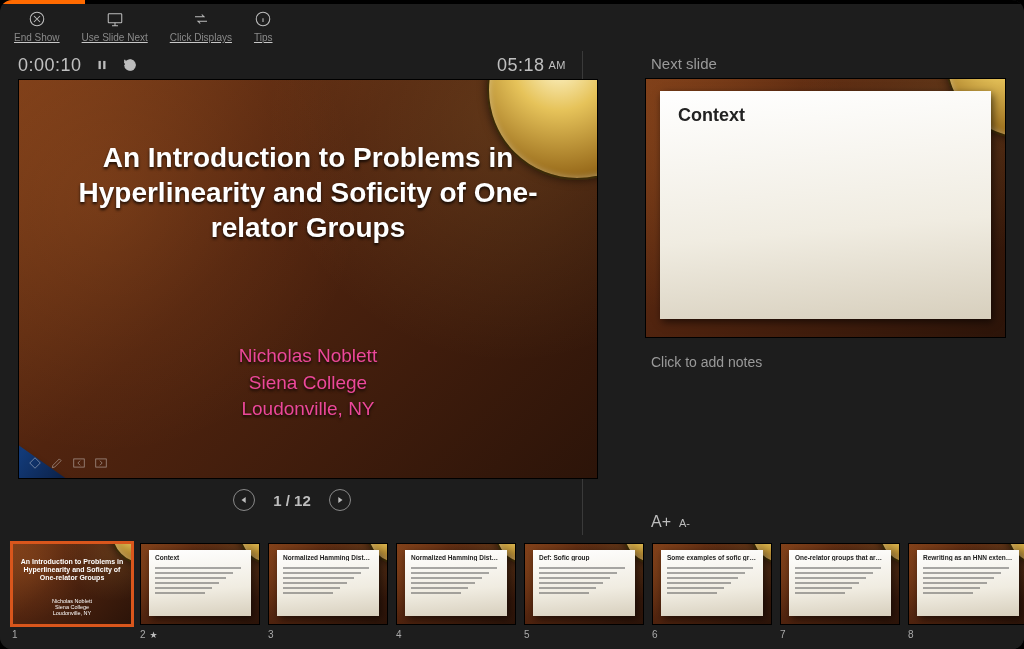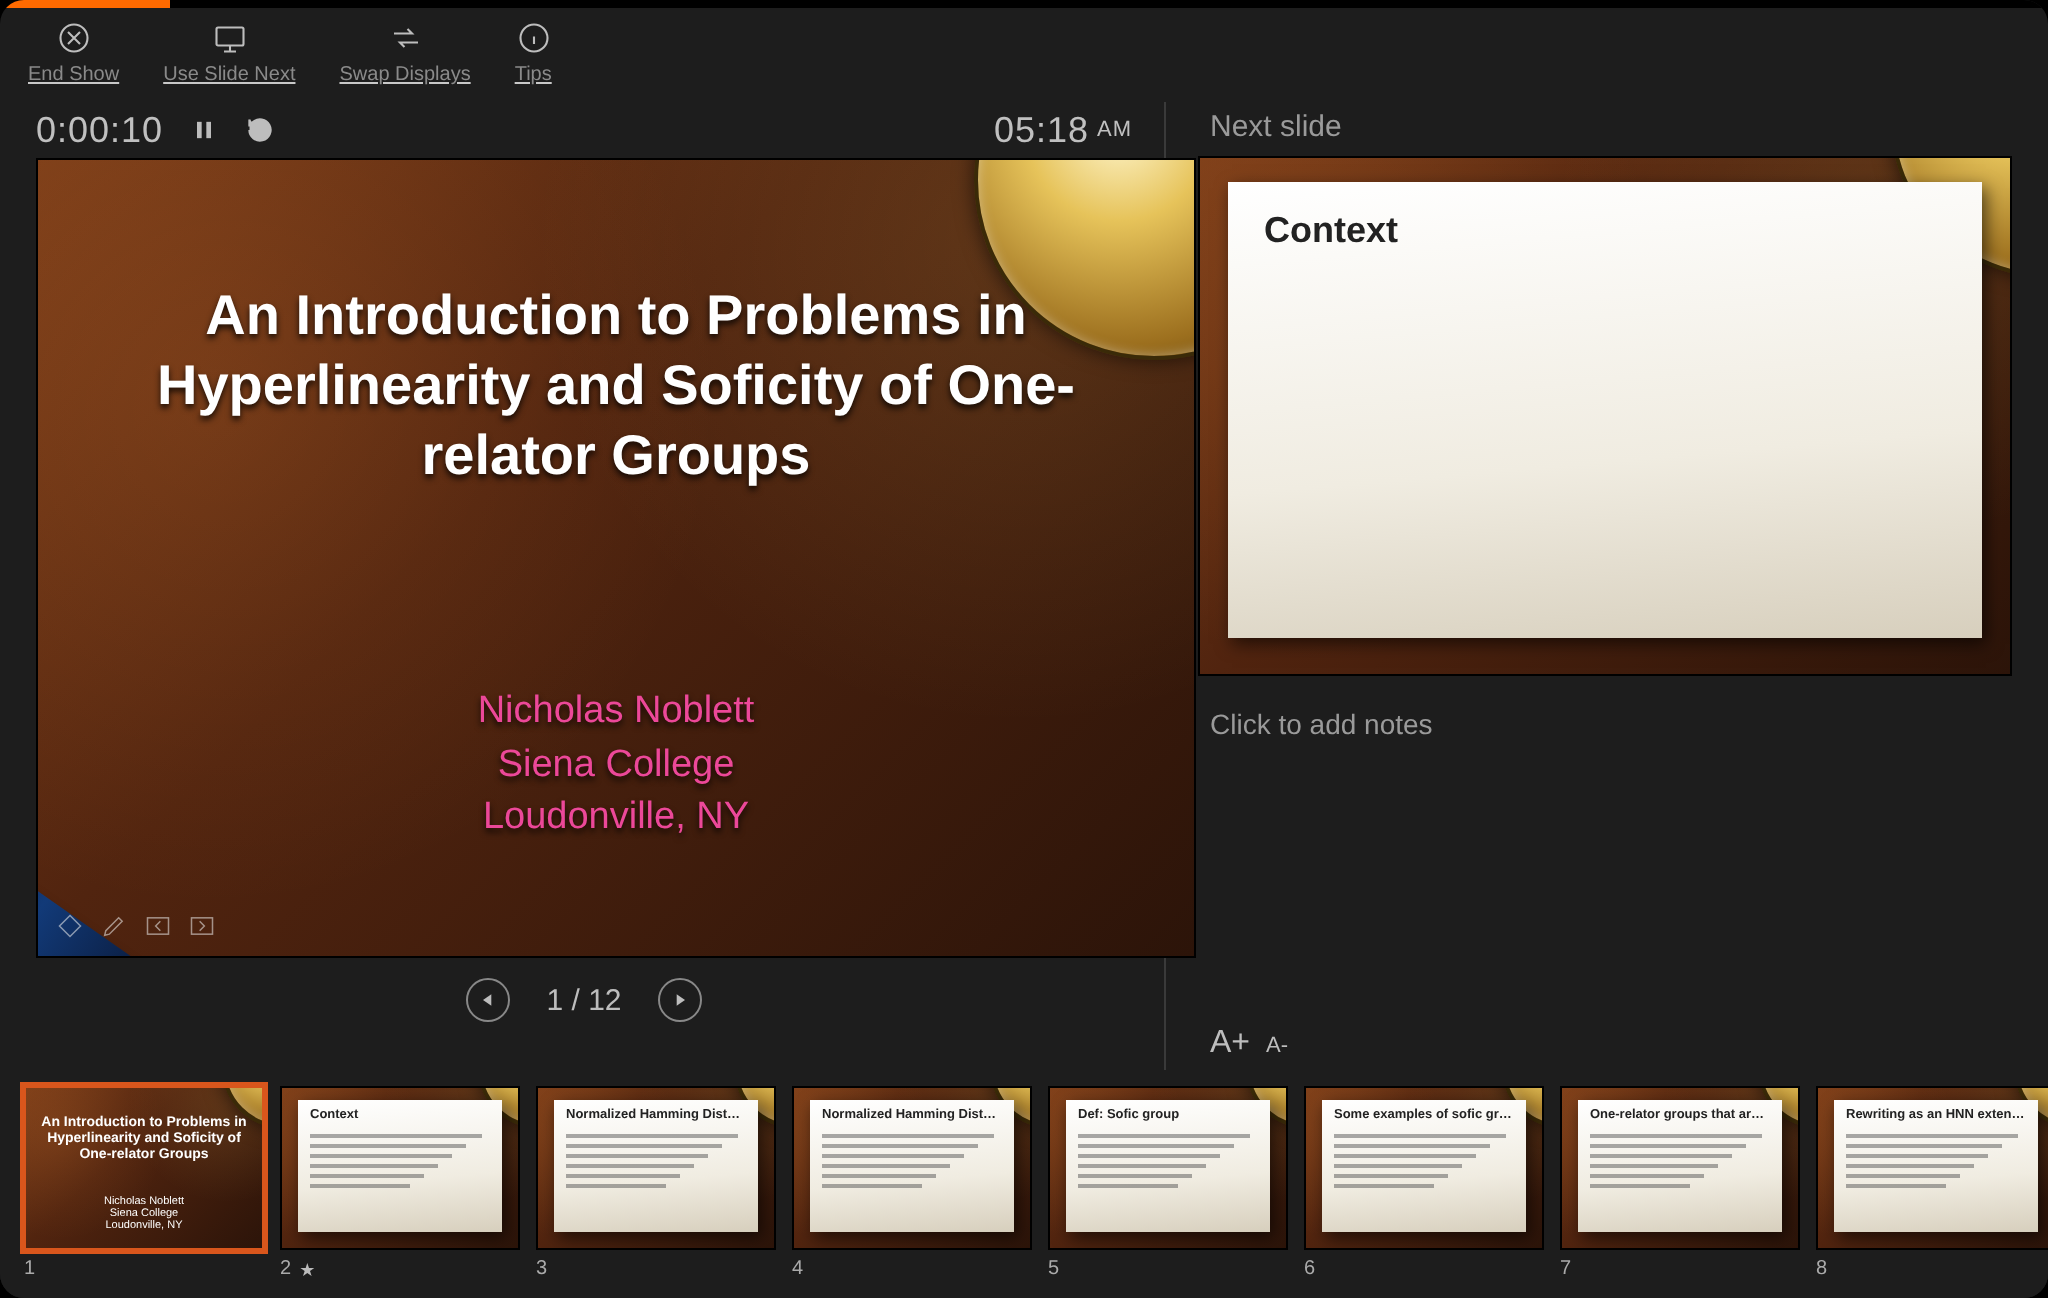--- a/index.html
+++ b/index.html
@@ -21,21 +21,21 @@
   .window { position:absolute; inset:0; background:var(--bg); border-radius:12px; overflow:hidden; display:flex; flex-direction:column; }
   .progress-strip { height:4px; background:#000; position:relative; }
   .progress-strip .fill { position:absolute; left:0; top:0; height:100%; background:var(--accent); }
   
   .toolbar { display:flex; gap:22px; padding:6px 14px 8px 14px; align-items:flex-start;text-decoration:underline; }
   .tb-btn { display:flex; flex-direction:column; align-items:center; gap:4px; font-size:10px; color:var(--text-dim); cursor:pointer; }
   .tb-btn svg { width:18px; height:18px; stroke:#bdbdbd; fill:none; stroke-width:1.4; }
   
   .main-row { flex:1; display:flex; gap:14px; padding:0 18px 0 18px; min-height:0; }
   .left-col { width:548px; display:flex; flex-direction:column; }
-  .right-col { flex:1; display:flex; flex-direction:column; min-width:0; }
+  .right-col { flex:1; display:flex; flex-direction:column; min-width:0;margin-left:46px; }
   
   .timerbar { display:flex; align-items:center; height:28px; font-size:18px; color:#c0c0c0; letter-spacing:0.5px; }
   .timerbar .spacer { flex:1; }
   .ampm { font-size:11px; margin-left:4px; align-self:center; }
   .ic-btn { width:16px; height:16px; margin-left:12px; cursor:pointer; display:inline-flex; align-items:center; justify-content:center; }
   .ic-btn svg { width:14px; height:14px; fill:#bdbdbd; }
   
   .slide { position:relative; overflow:hidden; }
   .wood-bg { position:absolute; inset:0;
     background:
@@ -52,21 +52,21 @@
     border-radius:20px; box-shadow:0 4px 6px rgba(0,0,0,0.6);
   }
   .current-slide { width:580px; height:400px; border:1px solid #000; }
   .current-slide .title-text { position:absolute; top:60px; left:40px; right:40px; text-align:center; color:#fff; font-weight:700; font-size:28px; line-height:1.25; text-shadow:0 2px 3px rgba(0,0,0,0.8); }
   .current-slide .author-text { position:absolute; bottom:55px; left:0; right:0; text-align:center; color:#ec4899; font-size:19px; line-height:1.4; text-shadow:0 2px 3px rgba(0,0,0,0.8); white-space:pre-line; }
   
   .slide-overlay { position:absolute; left:8px; bottom:8px; display:flex; gap:6px; }
   .slide-overlay .oi { width:16px; height:14px; display:flex; align-items:center; justify-content:center; opacity:0.55; }
   .slide-overlay svg { width:14px; height:14px; stroke:#eee; fill:none; stroke-width:1.3; }
   
-  .slidenav { display:flex; align-items:center; justify-content:center; gap:18px; padding:10px 0 4px; color:#bdbdbd; font-size:15px; }
+  .slidenav { display:flex; align-items:center; justify-content:center; gap:18px; padding:10px 0 4px; color:#bdbdbd; font-size:15px;font-weight:bold; }
   .navbtn { width:22px; height:22px; border:1.5px solid #888; border-radius:50%; display:flex; align-items:center; justify-content:center; cursor:pointer; }
   .navbtn svg { width:10px; height:10px; fill:#bdbdbd; }
   
   .next-label { font-size:15px; color:#9a9a9a; padding:4px 0 6px 6px; }
   .next-slide { width:100%; height:260px; border:1px solid #000; position:relative; overflow:hidden; }
   .paper { position:absolute; background:linear-gradient(175deg, #fff 0%, var(--paper) 60%, var(--paper-edge) 100%);
     box-shadow: 2px 3px 8px rgba(0,0,0,0.6); }
   .next-slide .paper { left:14px; top:12px; right:14px; bottom:18px; }
   .next-slide .paper .ptitle { position:absolute; top:14px; left:18px; font-weight:700; color:#222; font-size:18px; }
   .notes-area { margin-top:12px; flex:1; color:#9a9a9a; font-size:14px; padding:4px 6px; cursor:text; }
@@ -109,21 +109,21 @@
       <svg viewBox="0 0 24 24">
           <rect x="3" y="5" width="18" height="12" rx="1"></rect>
           <path d="M8 21h8M12 17v4"></path>
         </svg>
       <span>Use Slide Next</span>
     </div>
     <div class="tb-btn">
       <svg viewBox="0 0 24 24">
           <path d="M4 9h12l-3-3M20 15H8l3 3"></path>
         </svg>
-      <span>Swap Displays</span>
+      <span>Click Displays</span>
     </div>
     <div class="tb-btn">
       <svg viewBox="0 0 24 24">
           <circle cx="12" cy="12" r="9"></circle>
           <path d="M12 8h.01M12 11v5"></path>
         </svg>
       <span>Tips</span>
     </div>
   </div>
 

